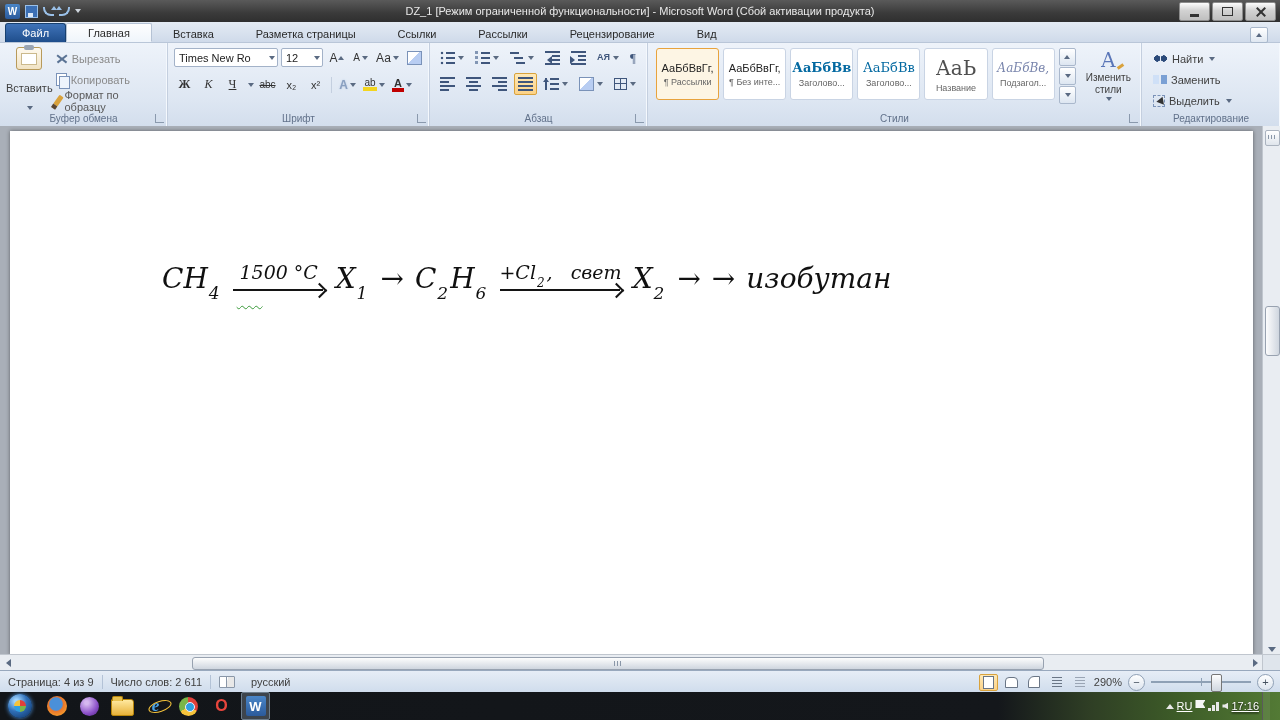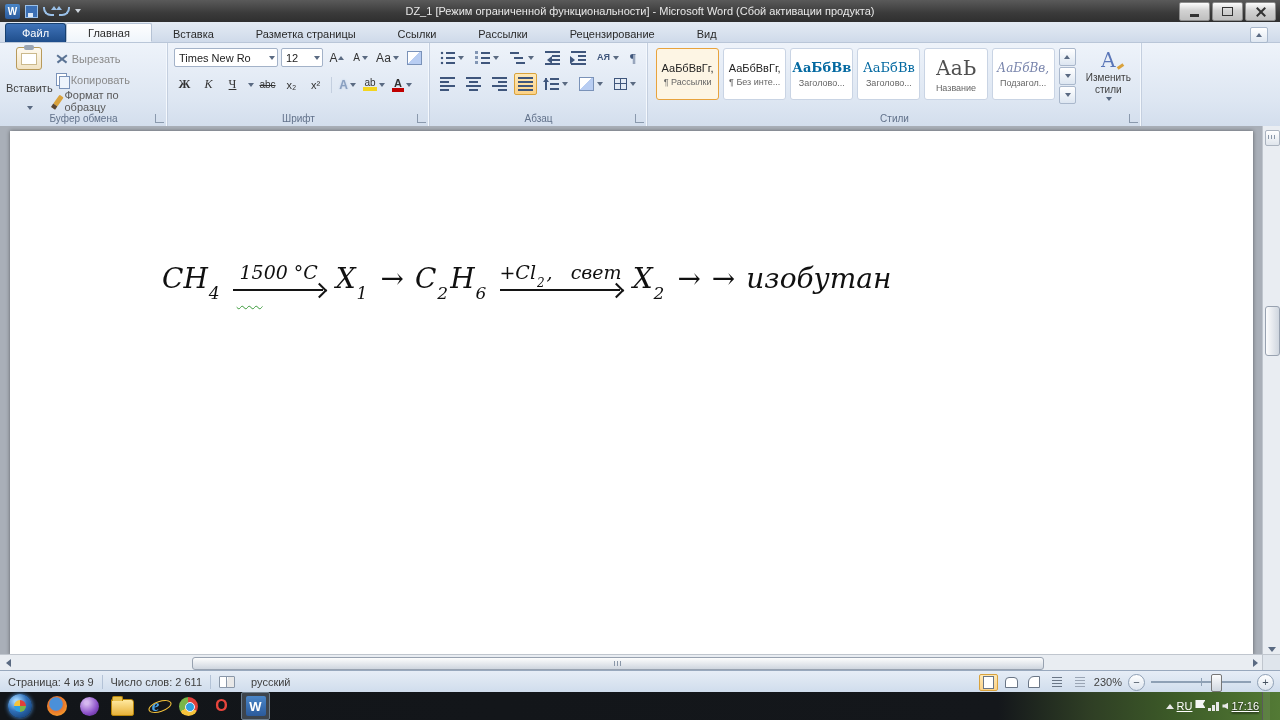--- a/index.html
+++ b/index.html
@@ -447,20 +447,37 @@
       </div>
       <div class="chg">
         <span class="chg-ic">А</span>
         <span class="chg-lb">Изменить стили</span>
         <span class="caret-s"></span>
       </div>
       <div class="rglabel">Стили</div>
       <div class="dlg"></div>
     </div>
 
+    <div class="rgroup g-edit" style="border-right:none;">
+      <div class="mini">
+        <span class="ic-binoc"></span>
+        <span class="edit-lb">Найти</span>
+        <span class="caret-s"></span>
+      </div>
+      <div class="mini">
+        <span class="ic-repl"></span>
+        <span class="edit-lb">Заменить</span>
+      </div>
+      <div class="mini">
+        <span class="ic-selarrow"></span>
+        <span class="edit-lb">Выделить</span>
+        <span class="caret-s"></span>
+      </div>
+      <div class="rglabel">Редактирование</div>
+    </div>
   </div>
 
   <div class="docarea">
     <div class="page">
       <div class="equation">
         <span><span>CH</span><sub>4</sub></span>
         <span class="rxn">
           <span class="rxn-label">
               <span>1500 °C</span>
             </span>
@@ -525,21 +542,21 @@
       <div class="viewbtn">
           <span class="vb-web"></span>
         </div>
       <div class="viewbtn">
           <span class="vb-out"></span>
         </div>
       <div class="viewbtn">
           <span class="vb-drf"></span>
         </div>
       <div class="zoomctl">
-        <span>230%</span>
+        <span>290%</span>
         <div class="zbtn">−</div>
         <div class="ztrack">
             <div class="zthumb"></div>
           </div>
         <div class="zbtn">+</div>
       </div>
     </div>
   </div>
 
   <div class="taskbar">

